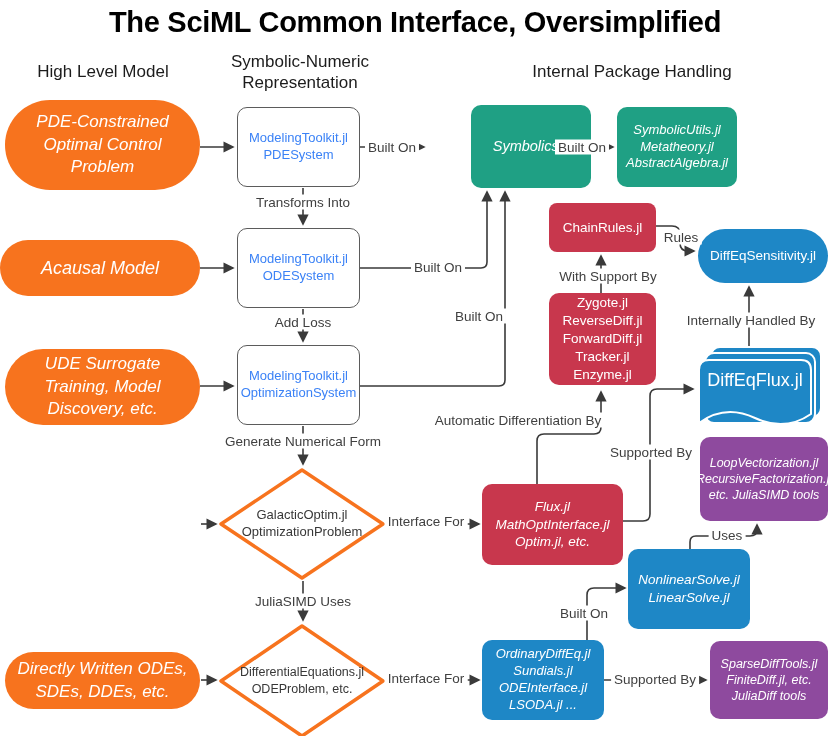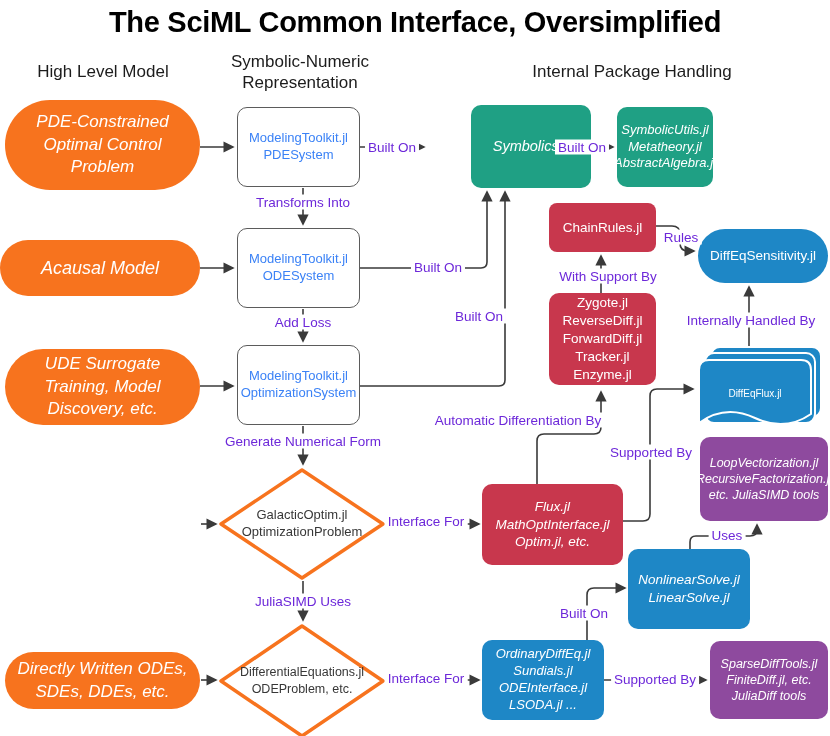--- a/index.html
+++ b/index.html
@@ -20,21 +20,21 @@
     white-space:pre-line;box-sizing:border-box;line-height:1.3;
   }
   .orange{background:var(--orange);color:#fff;font-style:italic;font-size:17px;line-height:1.35;}
   .whitebox{background:#fff;border:1.6px solid #5b5b5b;border-radius:10px;color:#3b82f6;font-size:13px;}
   .teal{background:var(--teal);color:#fff;font-style:italic;border-radius:10px;}
   .red{background:var(--red);color:#fff;border-radius:10px;font-size:13.5px;}
   .blue{background:var(--blue);color:#fff;border-radius:10px;font-size:13.5px;}
   .purple{background:var(--purple);color:#fff;font-style:italic;border-radius:10px;font-size:12.5px;}
   .elabel{
     transform:translate(-50%,-50%);background:#fff;padding:0 3px;
-    font-size:13.5px;color:#6d28d9;white-space:nowrap;z-index:3;
+    font-size:13.5px;color:#404040;white-space:nowrap;z-index:3;
   }
   .dtext{position:absolute;inset:0;display:flex;align-items:center;justify-content:center;
     text-align:center;white-space:pre-line;font-size:13px;color:#373737;line-height:1.3;}
   #edges{position:absolute;left:0;top:0;z-index:1;}
   .node,.diamond,.stack{z-index:2;}
   #edges path{fill:none;stroke:var(--line);stroke-width:1.6px;}
 </style>
 </head>
 <body>
 
@@ -103,21 +103,21 @@
   </div>
   <div class="abs diamond" style="left:219px;top:624px;width:166px;height:113px;">
     <svg width="166" height="113">
       <polygon points="83,2 164,57 83,112 2,57" style="fill:#fff;stroke:var(--orange);stroke-width:3.5" stroke-linejoin="round"></polygon>
     </svg>
     <div class="dtext" style="font-size:12.5px;">DifferentialEquations.jl
 ODEProblem, etc.</div>
   </div>
 
   <div class="abs node teal" style="left:428px;top:105px;width:120px;height:83px;font-size:14.5px;margin-left:43px;">Symbolics.jl</div>
-  <div class="abs node teal" style="left:617px;top:107px;width:96px;height:80px;font-size:13px;">SymbolicUtils.jl
+  <div class="abs node teal" style="left:617px;top:107px;width:120px;height:80px;font-size:13px;">SymbolicUtils.jl
 Metatheory.jl
 AbstractAlgebra.jl</div>
   <div class="abs node red" style="left:549px;top:203px;width:107px;height:49px;border-radius:8px;">ChainRules.jl</div>
   <div class="abs node blue" style="left:698px;top:229px;width:130px;height:54px;border-radius:27px;">DiffEqSensitivity.jl</div>
   <div class="abs node red" style="left:549px;top:293px;width:107px;height:92px;line-height:1.32;">Zygote.jl
 ReverseDiff.jl
 ForwardDiff.jl
 Tracker.jl
 Enzyme.jl</div>
   <div class="abs node red" style="left:482px;top:484px;width:141px;height:81px;font-style:italic;">Flux.jl
@@ -137,21 +137,21 @@
 JuliaDiff tools</div>
 
   <div class="abs stack" style="left:697px;top:346px;width:126px;height:92px;">
     <svg width="126" height="92">
       <g style="fill:var(--blue);stroke:#fff;stroke-width:2">
         <rect x="14" y="1" width="110" height="70" rx="9"></rect>
         <rect x="8" y="7" width="110" height="70" rx="9"></rect>
         <path d="M2,24 q0,-10 10,-10 h92 q10,0 10,10 v44 q-26,18 -56,4 q-30,-14 -56,5 z"></path>
       </g>
     </svg>
-    <div class="dtext" style="left:2px;top:18px;width:112px;height:58px;color:#fff;font-size:10px;">DiffEqFlux.jl</div>
+    <div class="dtext" style="left:2px;top:6px;width:112px;height:58px;color:#fff;font-size:18px;">DiffEqFlux.jl</div>
   </div>
 
   <div class="abs elabel" style="left:392px;top:147px;">Built On</div>
   <div class="abs elabel" style="left:582px;top:147px;">Built On</div>
   <div class="abs elabel" style="left:303px;top:202px;">Transforms Into</div>
   <div class="abs elabel" style="left:438px;top:267px;">Built On</div>
   <div class="abs elabel" style="left:479px;top:316px;">Built On</div>
   <div class="abs elabel" style="left:303px;top:322px;">Add Loss</div>
   <div class="abs elabel" style="left:681px;top:237px;">Rules</div>
   <div class="abs elabel" style="left:608px;top:276px;">With Support By</div>

